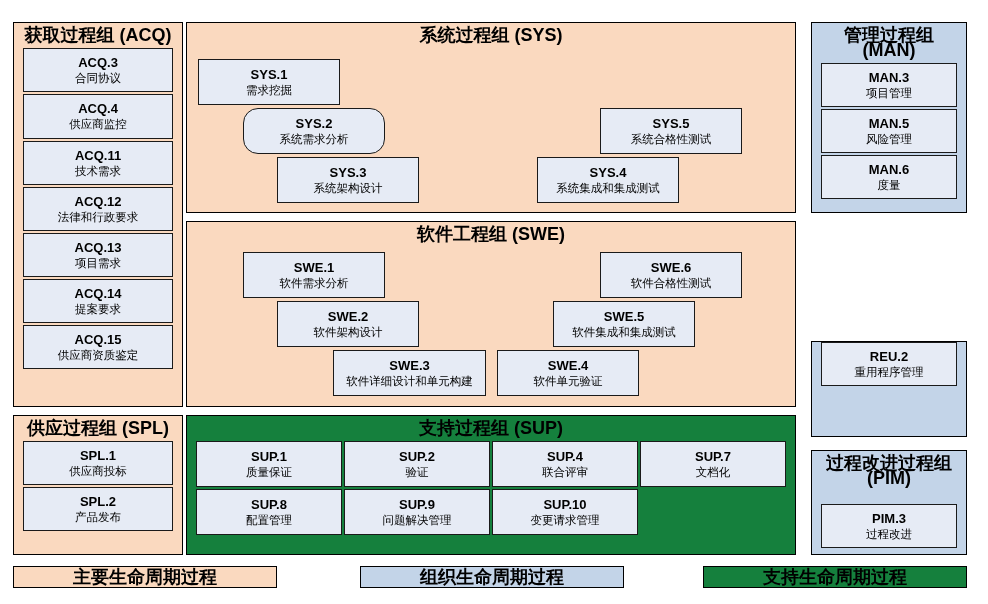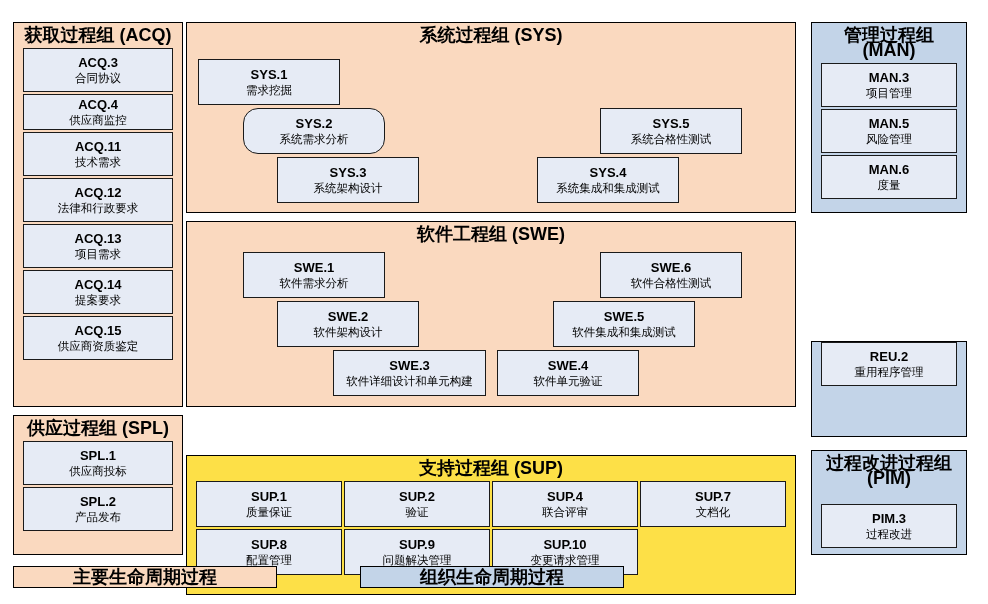--- a/index.html
+++ b/index.html
@@ -27,21 +27,21 @@
     font-size: 18px;
     color: #000000;
     line-height: 15px;
     padding-top: 5px;
     padding-bottom: 5px;
     letter-spacing: 0px;
   }
 
   .grp-orange { background: #fad9bf; }
   .grp-blue   { background: #c3d4e8; }
-  .grp-green  { background: #fde047; margin-top: 40px; }
+  .grp-green  { background: #15803d; }
 
   
   .box {
     box-sizing: border-box;
     background: #e6ebf5;
     border: 1px solid #1a1a1a;
     text-align: center;
     display: flex;
     flex-direction: column;
     align-items: center;
@@ -109,21 +109,21 @@
 </style>
 </head>
 <body>
 
 <div class="group grp-orange stack" style="left:13px; top:22px; width:170px; height:385px;">
   <div class="group-title">获取过程组 (ACQ)</div>
   <div class="box" style="height:44px;">
     <div class="box-id">ACQ.3</div>
     <div class="box-name">合同协议</div>
   </div>
-  <div class="box" style="height:36px;justify-content:center;">
+  <div class="box" style="height:45px;justify-content:center;">
     <div class="box-id">ACQ.4</div>
     <div class="box-name">供应商监控</div>
   </div>
   <div class="box" style="height:44px;">
     <div class="box-id">ACQ.11</div>
     <div class="box-name">技术需求</div>
   </div>
   <div class="box" style="height:44px;">
     <div class="box-id">ACQ.12</div>
     <div class="box-name">法律和行政要求</div>

